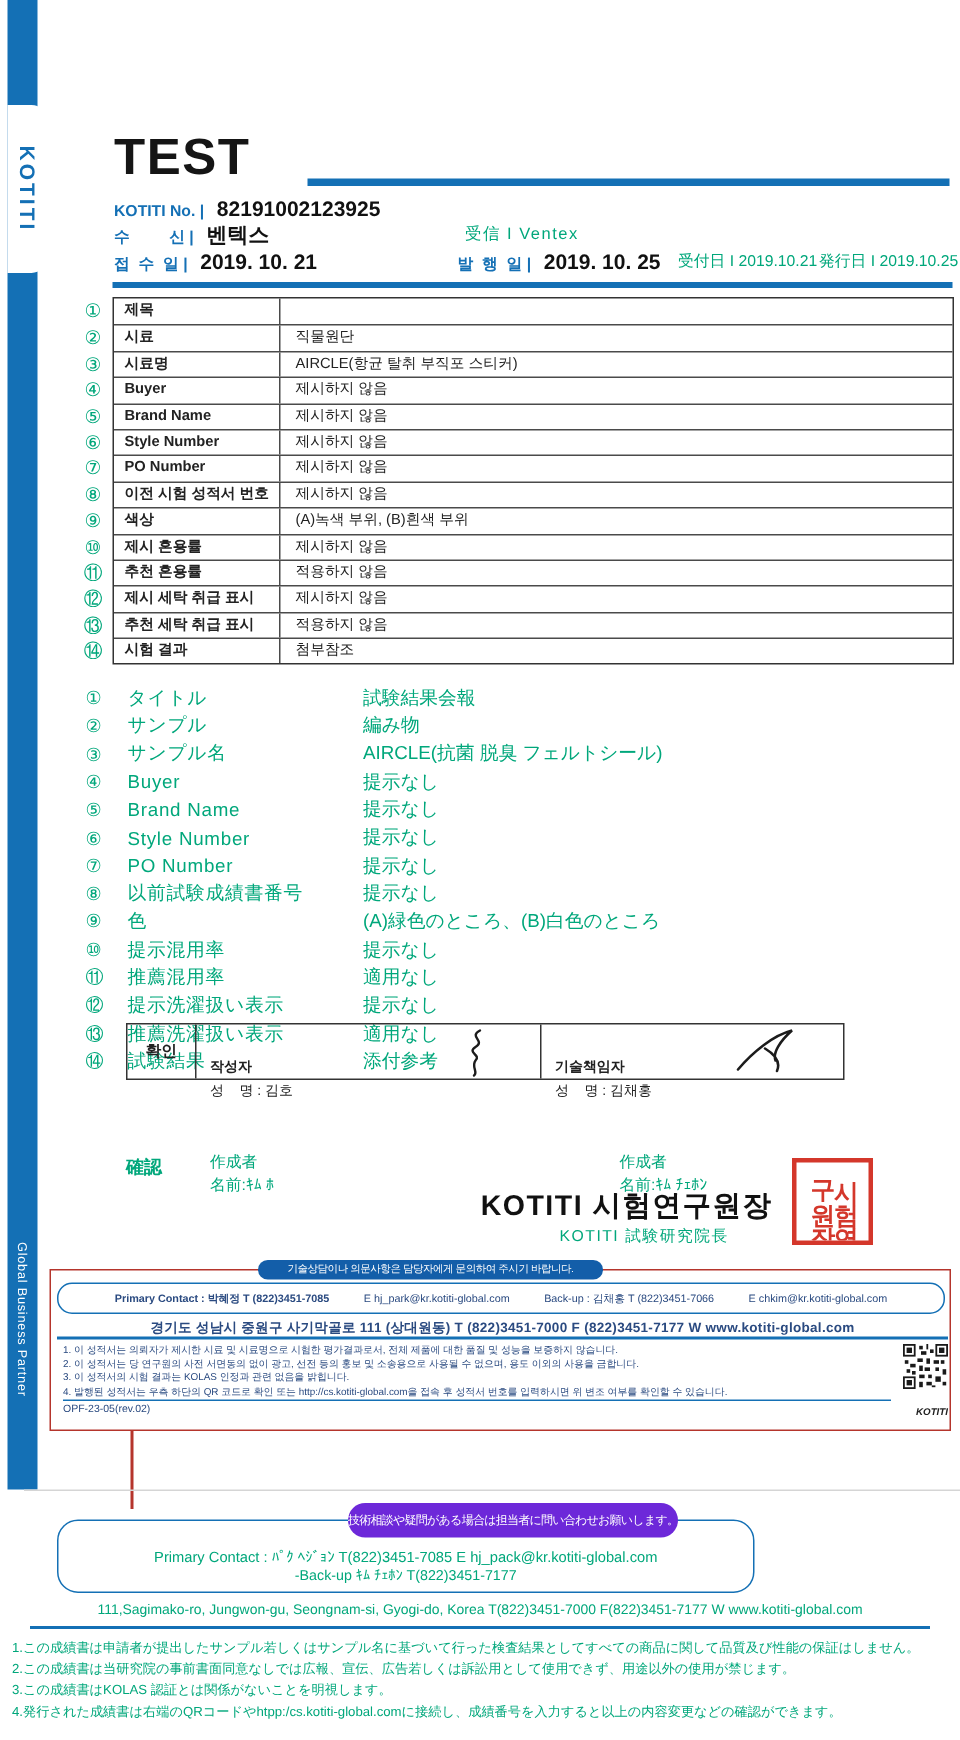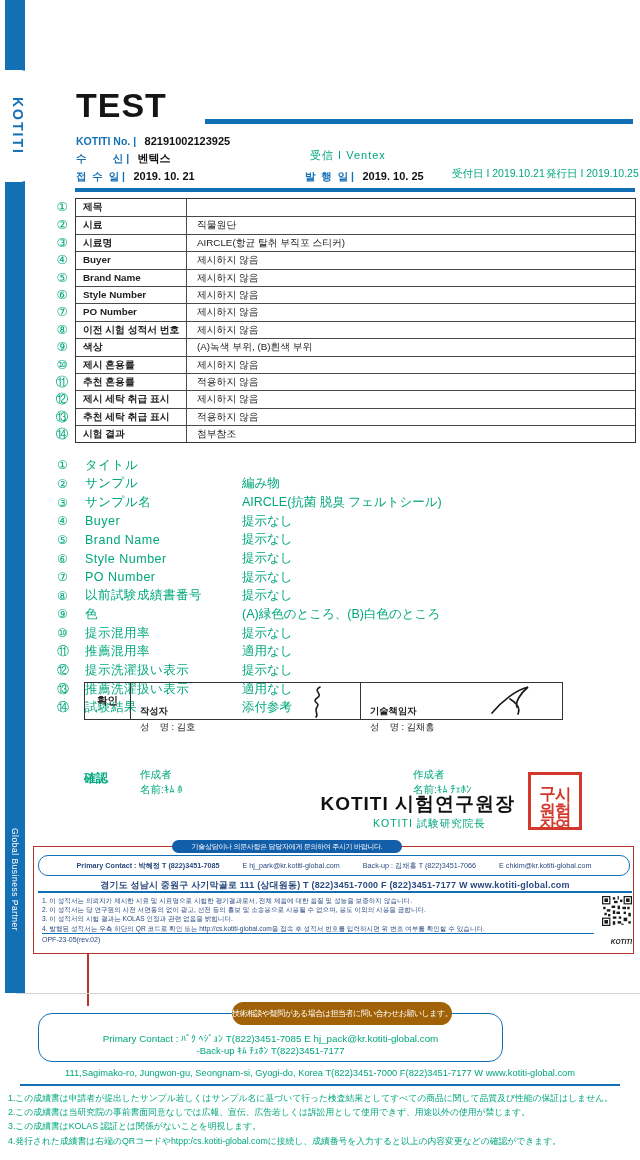--- a/index.html
+++ b/index.html
@@ -17,21 +17,21 @@
   .side-tab span { writing-mode:vertical-rl; font-size:14px; font-weight:800; color:#1470b5; letter-spacing:2px; }
   .side-caption { position:absolute; left:5px; top:790px; width:20px; height:180px;
     display:flex; align-items:center; justify-content:center; }
   .side-caption span { writing-mode:vertical-rl; font-size:8.5px; color:#fff; letter-spacing:0.5px; }
 
   
   .title { left:76px; top:86px; display:flex; gap:8px; font-size:34px; font-weight:800;
     color:#151515; letter-spacing:1px;text-align:right; }
   .title-underline { left:205px; top:119px; width:428px; height:4.5px; background:#1470b5; }
   .meta-label { color:#1470b5; font-weight:bold; font-size:10.5px; white-space:pre; }
-  .meta-value { color:#111; font-weight:bold; font-size:11px; margin-left:4px;margin-top:40px; }
+  .meta-value { color:#111; font-weight:bold; font-size:14px; margin-left:4px;margin-top:40px; }
   .jp-green { color:#00a77b; }
   .head-rule { left:75px; top:188px; width:560px; height:4px; background:#1470b5; }
 
   
   .main-table { position:absolute; left:75px; top:198px; width:561px; border:1.5px solid #333; }
   .mt-row { position:relative; display:flex; height:17.4px; }
   .mt-row ~ .mt-row { border-top:1px solid #4a4a4a; }
   .mt-num { position:absolute; left:-25px; top:0; width:22px; text-align:center;
     color:#00a77b; font-size:12.5px; line-height:16.5px; }
   .mt-label { width:111px; border-right:1px solid #4a4a4a; padding-left:7px;
@@ -82,21 +82,21 @@
   .ko-notes div { white-space:nowrap; overflow:hidden; }
   .blue-line-2 { left:42px; top:933px; width:552px; height:1px; background:#1470b5; }
   .form-no { left:42px; top:936px; font-size:7px; color:#2a4a80; }
   .qr { left:602px; top:896px; }
   .qr-caption { left:598px; top:938px; width:34px; text-align:right; font-size:6.5px;
     font-style:italic; font-weight:bold; color:#222; }
 
   
   .connector { left:87px; top:954px; width:2px; height:52px; background:#b5352c; }
   .gray-line { left:16px; top:993px; width:624px; height:1px; background:#d5d5d5; }
-  .jp-pill { left:232px; top:1002px; width:220px; height:23px; border-radius:12px; background:#a16207;
+  .jp-pill { left:232px; top:1002px; width:220px; height:23px; border-radius:12px; background:#6d28d9;
     color:#fff; font-size:8px; line-height:23px; text-align:center; letter-spacing:-0.5px; z-index:2; }
   .jp-box { left:38px; top:1013px; width:465px; height:49px; border:1.5px solid #1470b5;
     border-radius:14px; display:flex; flex-direction:column; align-items:center;
     justify-content:flex-end; padding-bottom:5px; }
   .jp-contact-1 { font-size:9.8px; color:#00a77b; white-space:nowrap; }
   .jp-contact-2 { font-size:9.5px; color:#00a77b; white-space:nowrap; margin-top:1px; }
   .jp-address { left:10px; top:1068px; width:620px; text-align:center; font-size:9.3px; color:#00a77b; }
   .blue-line-3 { left:20px; top:1084px; width:600px; height:1.5px; background:#1470b5; }
   .jp-notes { position:absolute; left:8px; top:1091px; width:630px; color:#00a77b;
     font-size:8.8px; line-height:14.2px; }
@@ -227,20 +227,21 @@
         <div class="mt-label">시험 결과</div>
         <div class="mt-value">첨부참조</div>
       </div>
     </div>
 
   <div class="jp-list">
 
       <div class="jp-row">
         <span class="jp-num">①</span>
         <span class="jp-label">タイトル</span>
+        <span class="jp-value">試験結果会報</span>
       </div>
 
       <div class="jp-row">
         <span class="jp-num">②</span>
         <span class="jp-label">サンプル</span>
         <span class="jp-value">編み物</span>
       </div>
 
       <div class="jp-row">
         <span class="jp-num">③</span>

